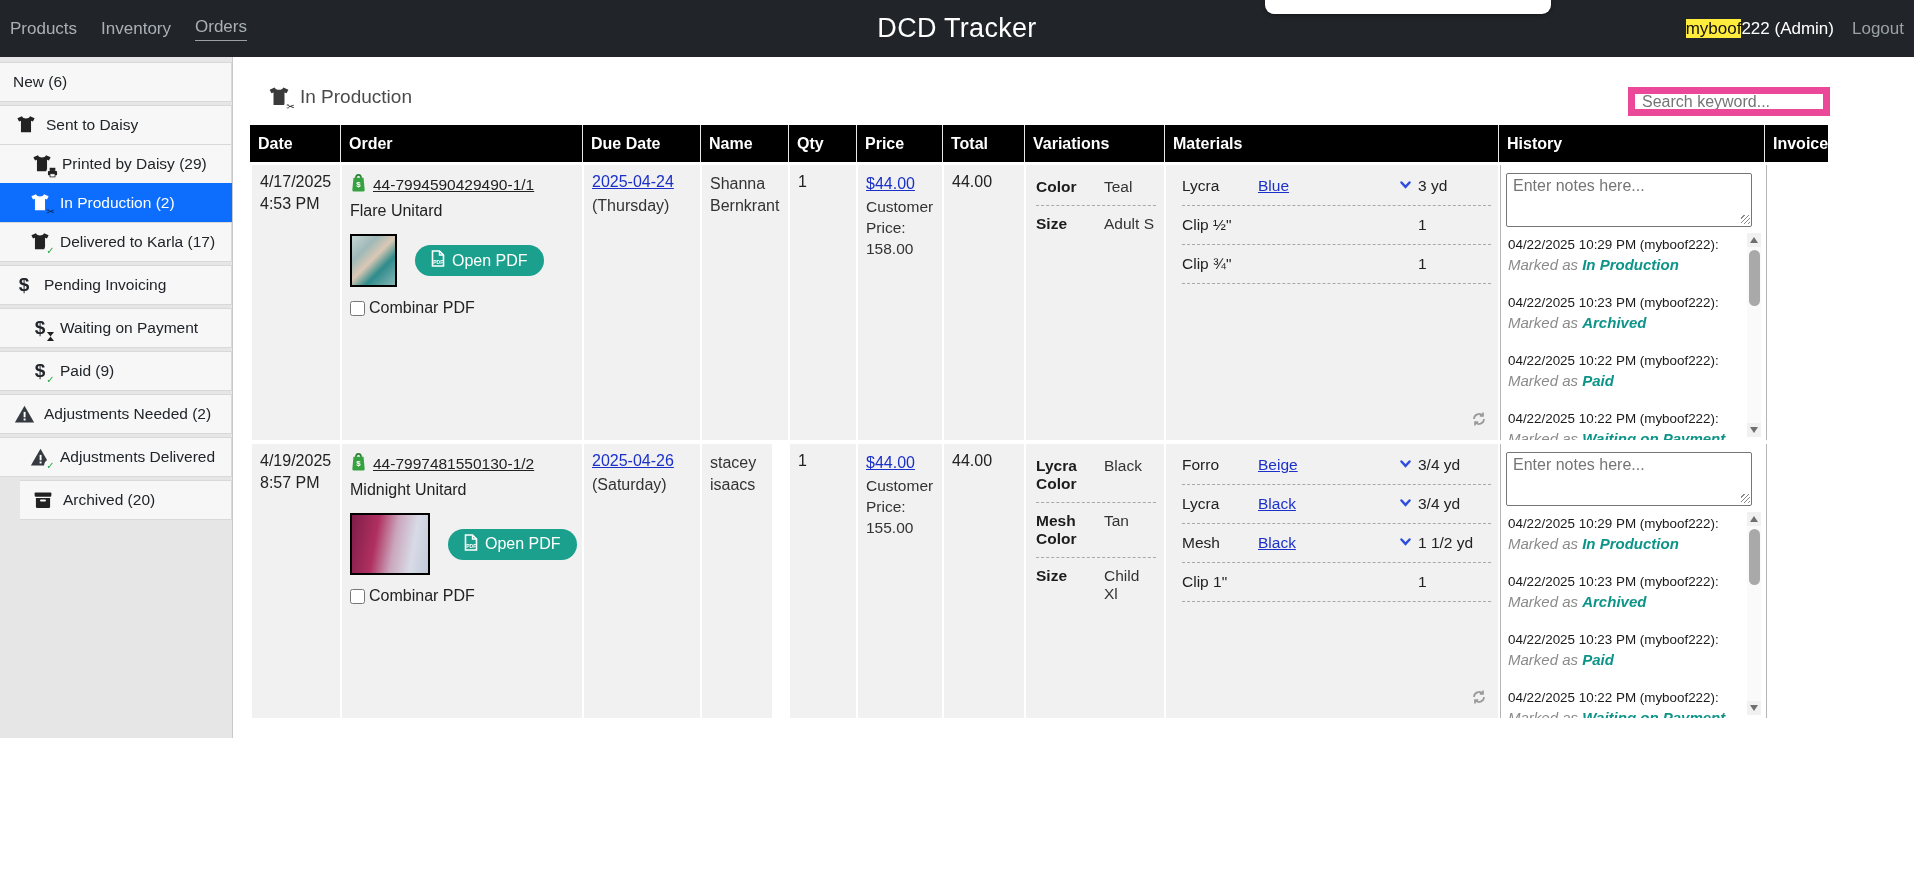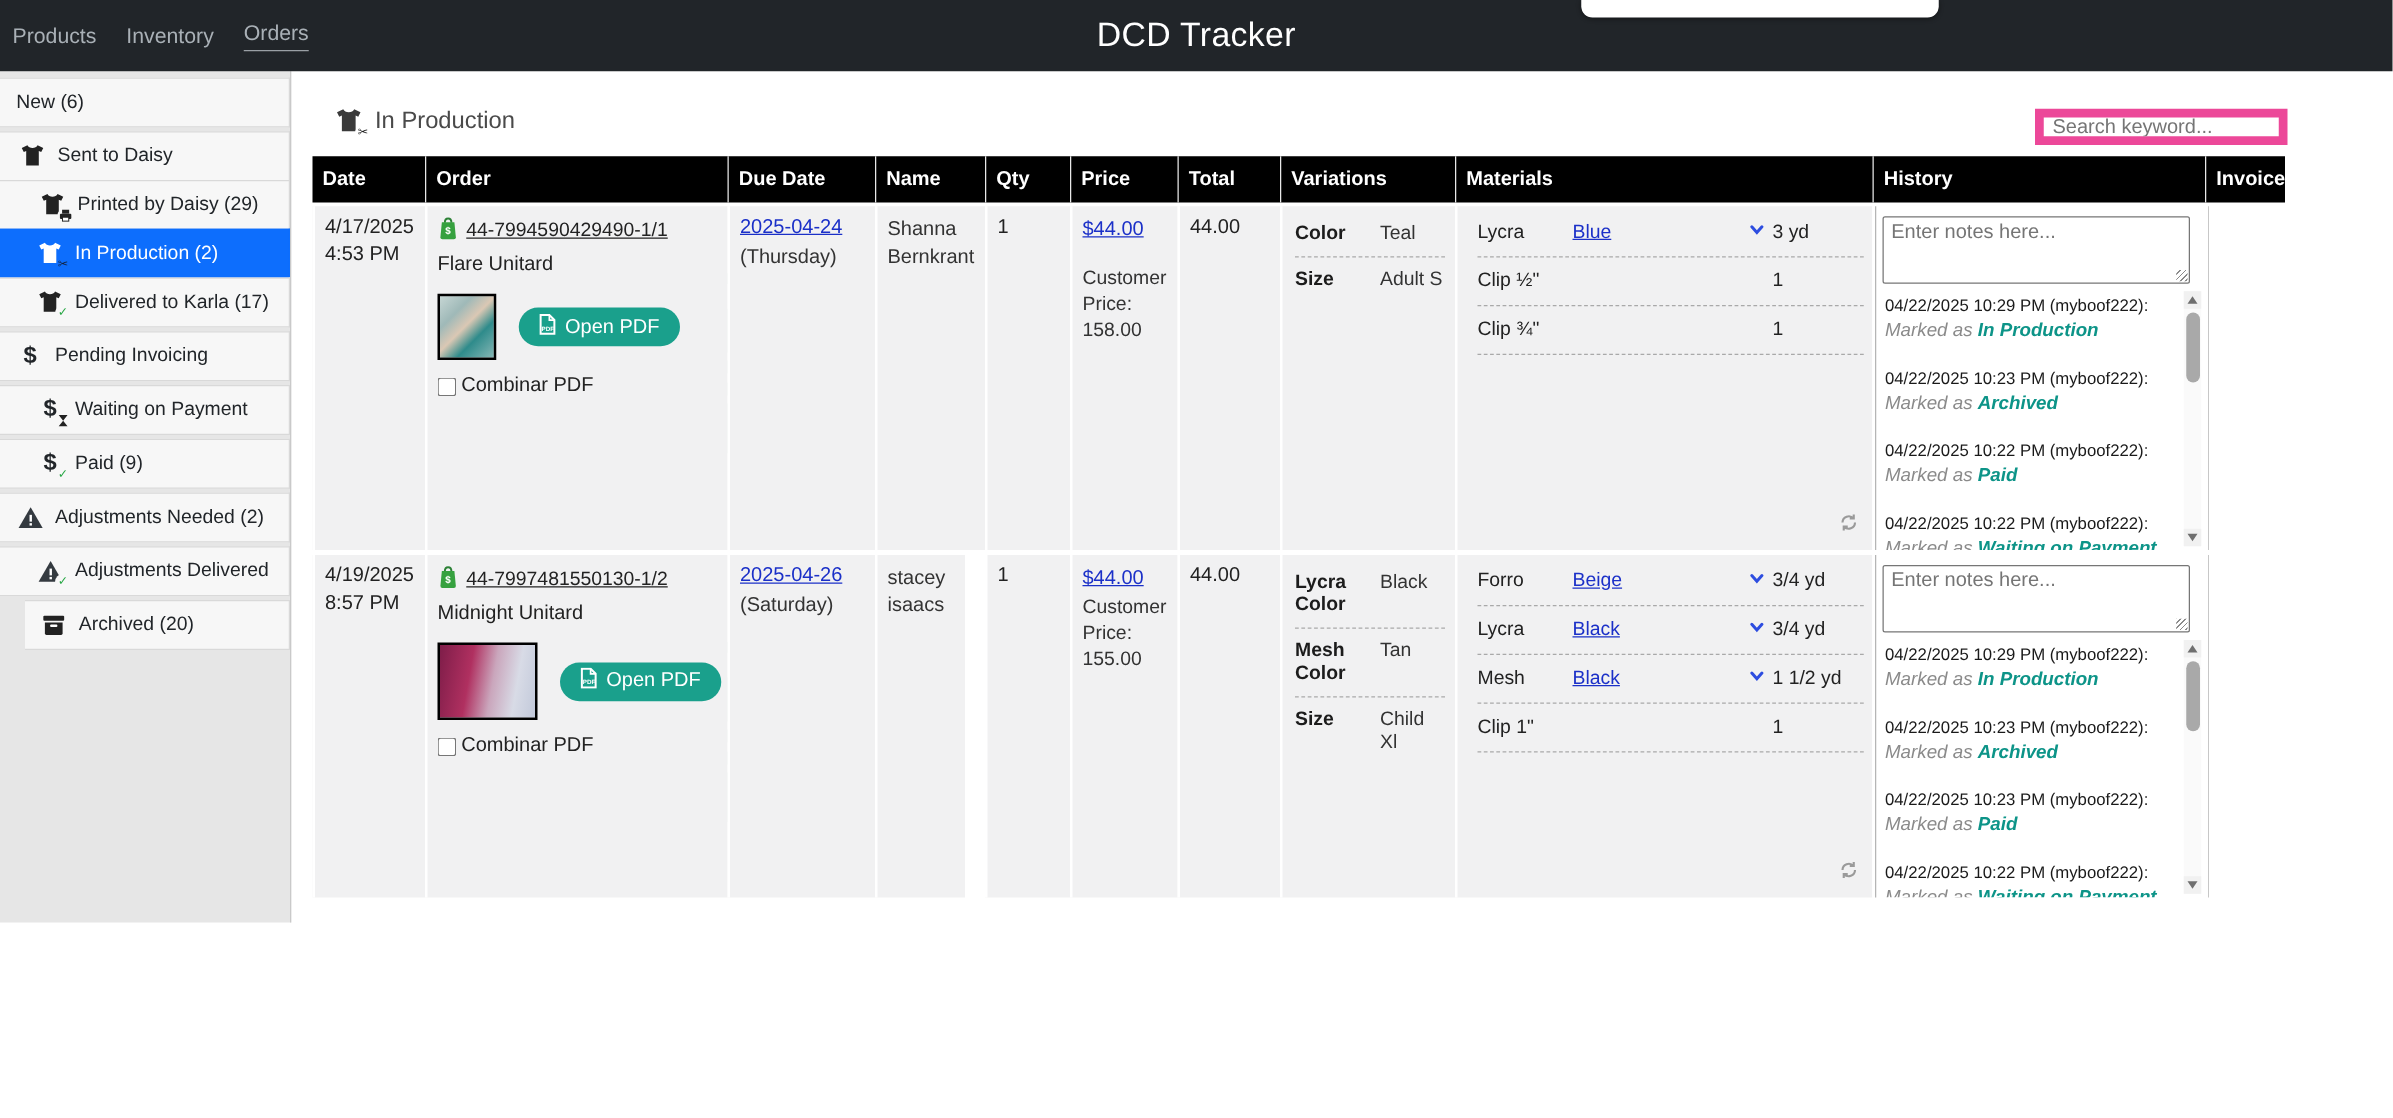--- a/index.html
+++ b/index.html
@@ -128,20 +128,24 @@
 </head>
 <body>
 
 <div class="nav">
   <div class="nav-links">
     <a class="nav-link">Products</a>
     <a class="nav-link">Inventory</a>
     <a class="nav-link active">Orders</a>
   </div>
   <div class="nav-title">DCD Tracker</div>
+  <div class="nav-right">
+    <span class="nav-user"><span class="hl">myboof</span><span>222 (Admin)</span></span>
+    <a class="nav-logout">Logout</a>
+  </div>
 </div>
 <div class="findbar"></div>
 
 <div class="sidebar">
 
   <div class="side-item gap ind0">
     <span>New (6)</span>
   </div>
 
   <div class="side-item ind1">
@@ -323,21 +327,21 @@
       <a class="blue">2025-04-24</a>
       <div class="dim" style="margin-top:6px;">(Thursday)</div>
     </div>
 
     <div class="td dim" style="line-height:22px;">Shanna Bernkrant</div>
 
     <div class="td">1</div>
 
     <div class="td" style="line-height:21px;">
       <a class="blue">$44.00</a>
-      <div class="dim" style="font-size:15.5px; margin-top:18px;">Customer Price: 158.00</div>
+      <div class="dim" style="font-size:15.5px; margin-top:2px;">Customer Price: 158.00</div>
     </div>
 
     <div class="td">44.00</div>
 
     <div class="td var-cell">
       <div class="var-row">
         <span class="var-label">Color</span>
         <span class="var-value">Teal</span>
       </div>
       <div class="var-row">

